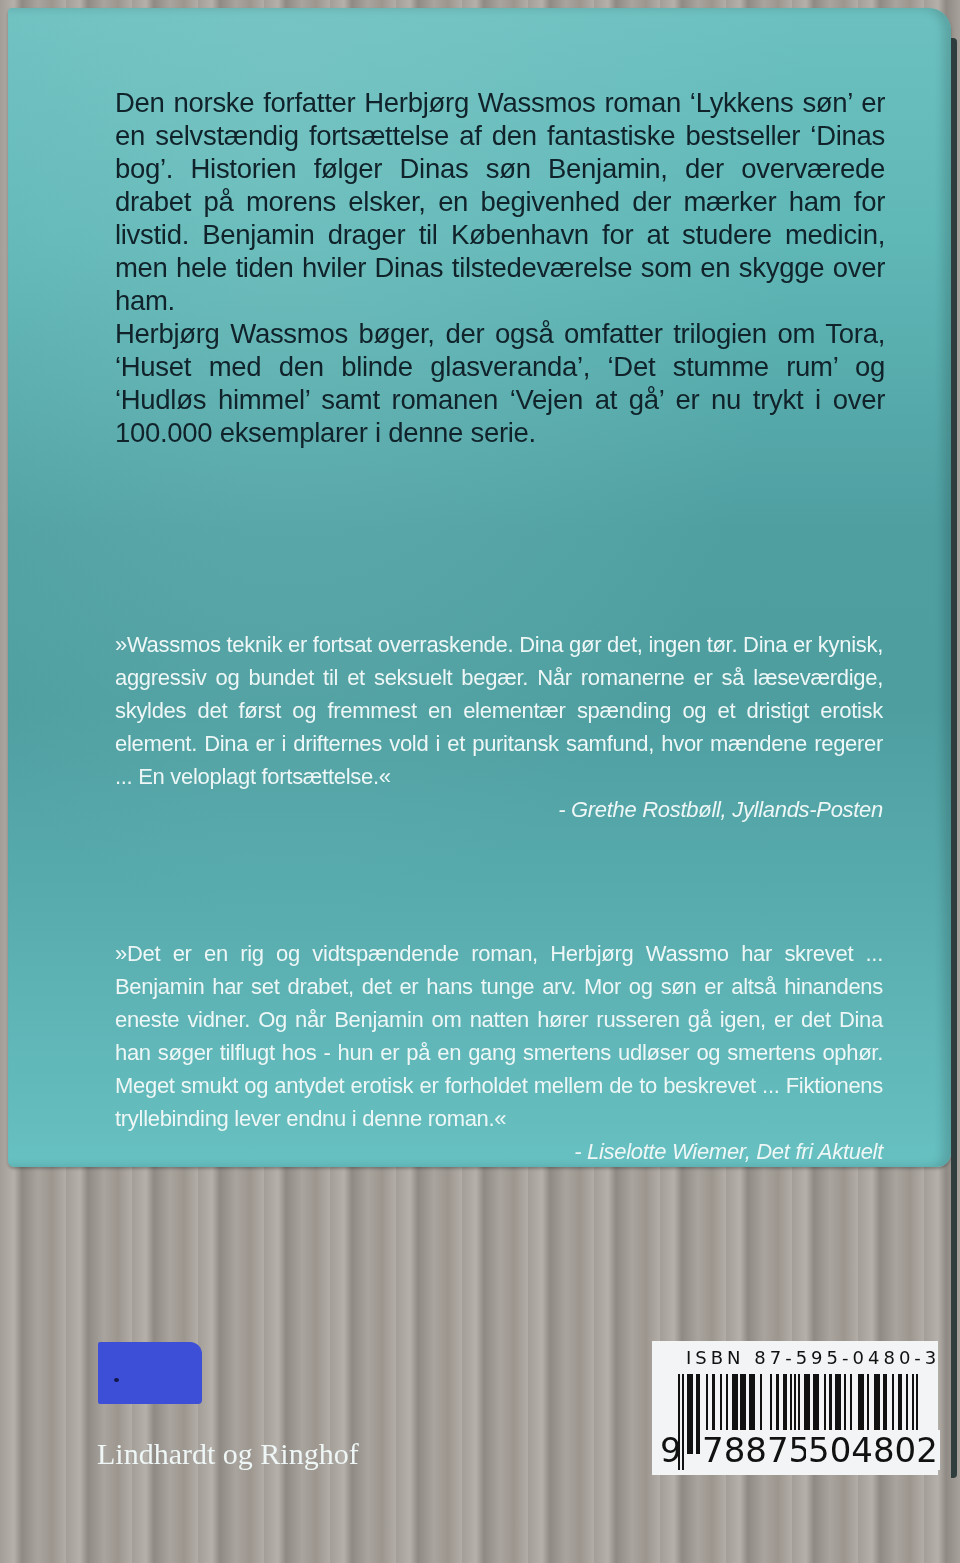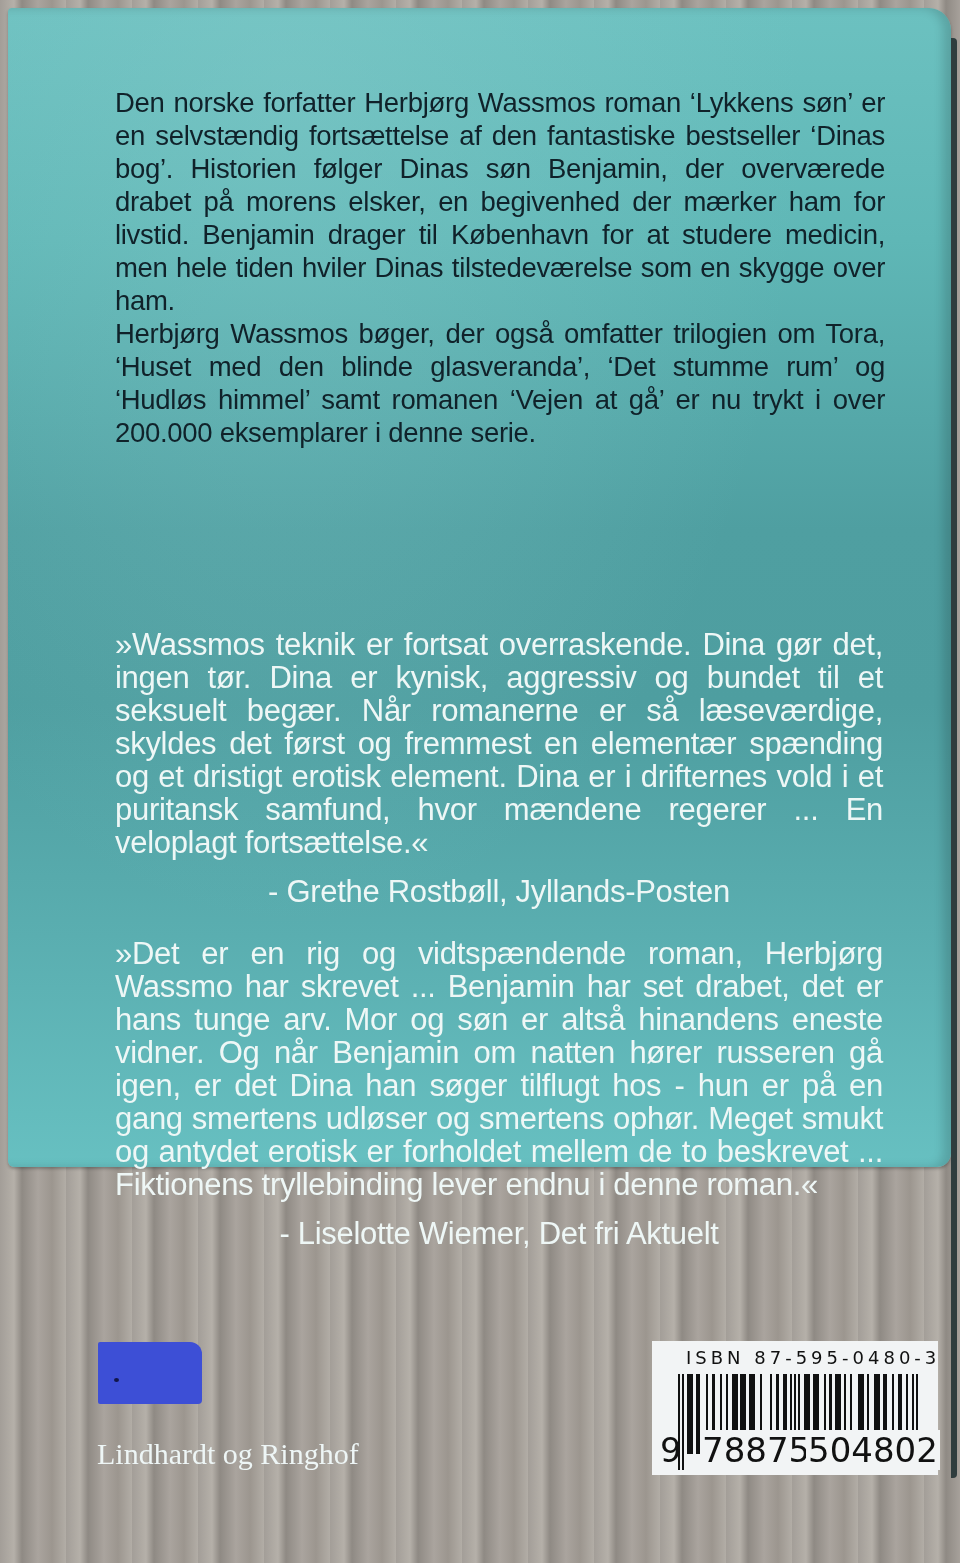--- a/index.html
+++ b/index.html
@@ -50,31 +50,32 @@
     }
     .blurb p {
       margin: 0;
     }
     .review {
       position: absolute;
       left: 107px;
       width: 768px;
       color: #eef7f6;
       font-family: "Liberation Sans", sans-serif;
-      font-size: 31px;
+      font-size: 22px;
       line-height: 33px;
       text-align: justify;
       letter-spacing: -0.3px;
     }
     .review .quote {
       margin: 0;
     }
     .review .attribution {
-      margin: 16px;
-      text-align: center;
+      margin: 0;
+      text-align: right;
+      font-style: italic;
     }
     .review-1 { top: 620px; }
     .review-2 { top: 929px; }
     .sticker {
       position: absolute;
       left: 90px;
       top: 1334px;
       width: 104px;
       height: 62px;
       background: #3d4fd6;
@@ -152,21 +153,21 @@
       padding: 0 2px;
     }
   </style>
 </head>
 <body>
 
 <div class="cover">
 
   <div class="blurb">
     <p>Den norske forfatter Herbjørg Wassmos roman ‘Lykkens søn’ er en selvstændig fortsættelse af den fantastiske bestseller ‘Dinas bog’. Historien følger Dinas søn Benjamin, der overværede drabet på morens elsker, en begivenhed der mærker ham for livstid. Benjamin drager til København for at studere medicin, men hele tiden hviler Dinas tilstedeværelse som en skygge over ham.</p>
-    <p>Herbjørg Wassmos bøger, der også omfatter trilogien om Tora, ‘Huset med den blinde glasveranda’, ‘Det stumme rum’ og ‘Hudløs himmel’ samt romanen ‘Vejen at gå’ er nu trykt i over 200.000 eksemplarer i denne serie.</p>
+    <p>Herbjørg Wassmos bøger, der også omfatter trilogien om Tora, ‘Huset med den blinde glasveranda’, ‘Det stumme rum’ og ‘Hudløs himmel’ samt romanen ‘Vejen at gå’ er nu trykt i over 100.000 eksemplarer i denne serie.</p>
   </div>
 
   <div class="review review-1">
     <p class="quote">»Wassmos teknik er fortsat overraskende. Dina gør det, ingen tør. Dina er kynisk, aggressiv og bundet til et seksuelt begær. Når romanerne er så læseværdige, skyldes det først og fremmest en elementær spænding og et dristigt erotisk element. Dina er i drifternes vold i et puritansk samfund, hvor mændene regerer ... En veloplagt fortsættelse.«</p>
     <p class="attribution">- Grethe Rostbøll, Jyllands-Posten</p>
   </div>
 
   <div class="review review-2">
     <p class="quote">»Det er en rig og vidtspændende roman, Herbjørg Wassmo har skrevet ... Benjamin har set drabet, det er hans tunge arv. Mor og søn er altså hinandens eneste vidner. Og når Benjamin om natten hører russeren gå igen, er det Dina han søger tilflugt hos - hun er på en gang smertens udløser og smertens ophør. Meget smukt og antydet erotisk er forholdet mellem de to beskrevet ... Fiktionens tryllebinding lever endnu i denne roman.«</p>
     <p class="attribution">- Liselotte Wiemer, Det fri Aktuelt</p>

